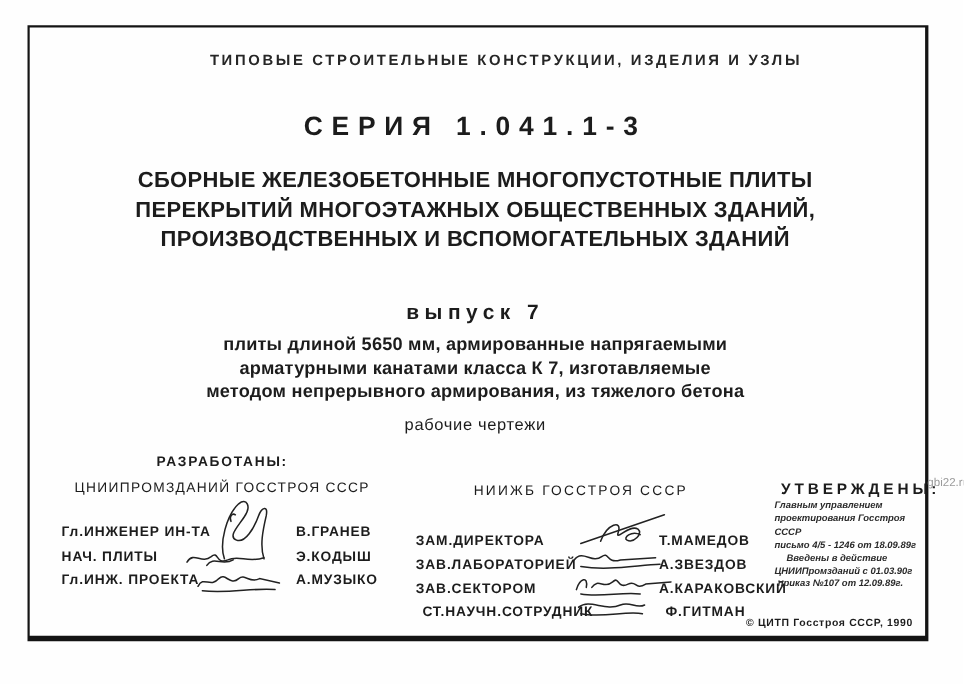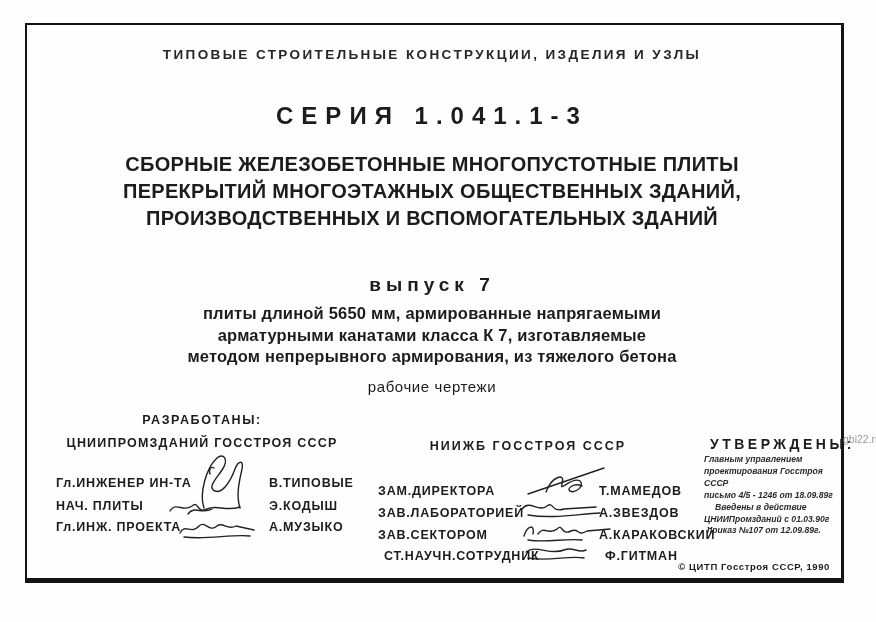--- a/index.html
+++ b/index.html
@@ -9,29 +9,29 @@
     font-family:"Liberation Sans", sans-serif; color:#1c1c1c;
   }
   .abs { position:absolute; }
   .frame {
     position:absolute; left:25px; top:23px; width:814px; height:553px;
     border:2px solid #141414; border-right-width:3px; border-bottom-width:5px;
     background:transparent;
   }
   .centered { left:25px; width:814px; text-align:center; }
 
-  .hdr-line { top:47px; font-size:13.5px; letter-spacing:2.4px; font-weight:bold; color:#262626; }
+  .hdr-line { top:47px; font-size:13.5px; letter-spacing:2.4px; font-weight:bold; color:#262626;padding-left:28px; }
   .series   { top:102px; font-size:24px; letter-spacing:8px; font-weight:bold; }
   .title    { top:151px; font-size:20px; line-height:27px; font-weight:bold; letter-spacing:0.3px; }
   .issue    { top:274px; font-size:19px; letter-spacing:5px; font-weight:bold; }
   .descr    { top:303px; font-size:16.5px; line-height:21.5px; font-weight:bold; letter-spacing:0.2px; }
   .doctype  { top:378px; font-size:15px; font-weight:normal; letter-spacing:0.6px; }
 
   .sec-heading { font-size:12.5px; font-weight:bold; letter-spacing:1.6px; }
-  .sec-org     { font-size:12.5px; font-weight:bold; letter-spacing:1.2px; }
+  .sec-org     { font-size:12.5px; font-weight:normal; letter-spacing:1.2px; }
 
   .sig-row { position:absolute; font-size:12.5px; font-weight:bold; letter-spacing:0.8px; white-space:nowrap; }
   .sig-row .name { position:absolute; top:0; white-space:nowrap; }
   .left-rows  .name { left:213px; }
   .mid-rows   .name { left:221px; }
 
   .approved-h { left:710px; top:436px; font-size:14px; font-weight:bold; letter-spacing:3.5px; }
   .stamp { left:704px; top:454px; width:134px; font-size:8.6px; line-height:11.9px;
            font-style:italic; font-weight:bold; color:#2a2a2a; }
   .stamp div:nth-child(4) { padding-left:11px; }
@@ -70,21 +70,21 @@
   </div>
 
   <div class="abs centered doctype">рабочие чертежи</div>
 
   <div class="abs sec-heading" style="left:62px; top:413px; width:280px; text-align:center;">РАЗРАБОТАНЫ:</div>
   <div class="abs sec-org" style="left:62px; top:436px; width:280px; text-align:center;">ЦНИИПРОМЗДАНИЙ ГОССТРОЯ СССР</div>
 
   <div class="left-rows">
     <div class="sig-row" style="left:56px; top:476px; width:330px;">
       <span>Гл.ИНЖЕНЕР ИН-ТА</span>
-      <span class="name">В.ТИПОВЫЕ</span>
+      <span class="name">В.ГРАНЕВ</span>
     </div>
     <div class="sig-row" style="left:56px; top:499px; width:330px;">
       <span>НАЧ. ПЛИТЫ</span>
       <span class="name">Э.КОДЫШ</span>
     </div>
     <div class="sig-row" style="left:56px; top:520px; width:330px;">
       <span>Гл.ИНЖ. ПРОЕКТА</span>
       <span class="name">А.МУЗЫКО</span>
     </div>
   </div>

